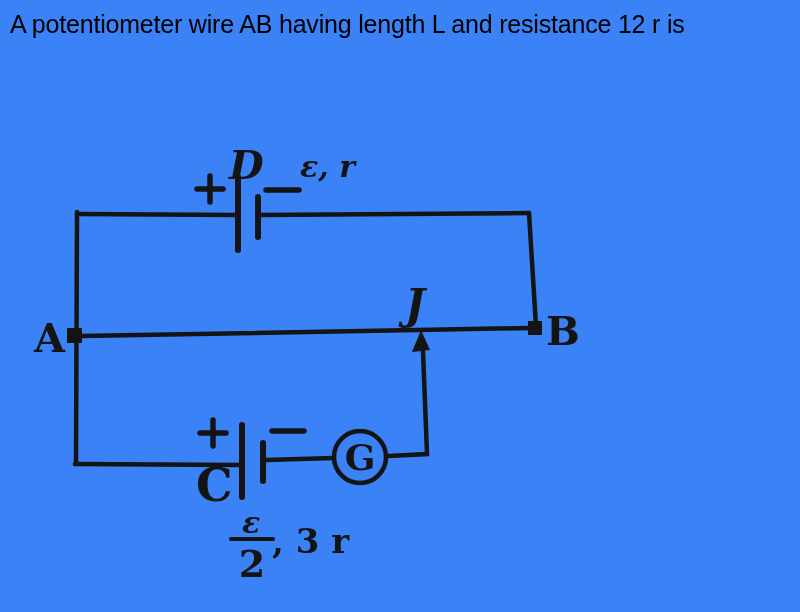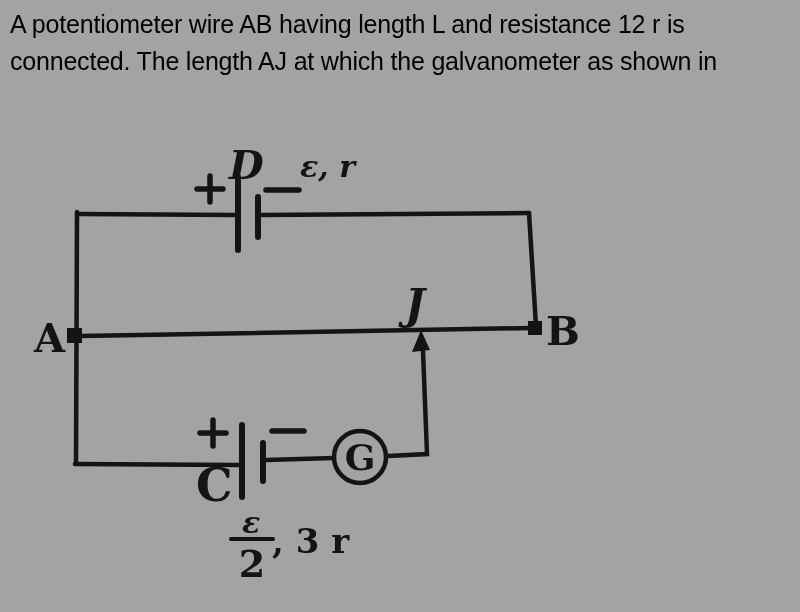--- a/index.html
+++ b/index.html
@@ -1,19 +1,19 @@
 <!DOCTYPE html>
 <html><head>
 <meta charset="utf-8">
 <style>
   html,body{margin:0;padding:0;background:#ffffff;}
   .page{
     position:relative;
     width:800px;height:612px;
-    background:#a3a3a3;
+    background:#3b82f6;
     overflow:hidden;
     font-family:"Liberation Sans", sans-serif;
   }
   .question{
     position:absolute;
     left:10px;top:6px;width:784px;
     color:#000000;
     font-size:25px;
     letter-spacing:-0.2px;
   }
@@ -40,21 +40,20 @@
   }
   .hw-it{font-style:italic;}
 </style>
 </head>
 <body>
 
 <div class="page">
 
   <div class="question">
     <div class="qline"><span>A potentiometer wire AB having length L and resistance 12 r is</span></div>
-    <div class="qline"><span>connected. The length AJ at which the galvanometer as shown in</span></div>
   </div>
 
   <svg class="circuit" width="620" height="472" viewBox="0 0 620 472">
 
     <line class="wire" x1="77" y1="74" x2="236" y2="75"></line>
     <line class="wire" x1="260" y1="75" x2="529" y2="73"></line>
     <line class="wire" x1="77" y1="72" x2="76" y2="324"></line>
     <line class="wire" x1="529" y1="73" x2="536" y2="186"></line>
     <line class="wire" x1="75" y1="324" x2="239" y2="325"></line>
 

